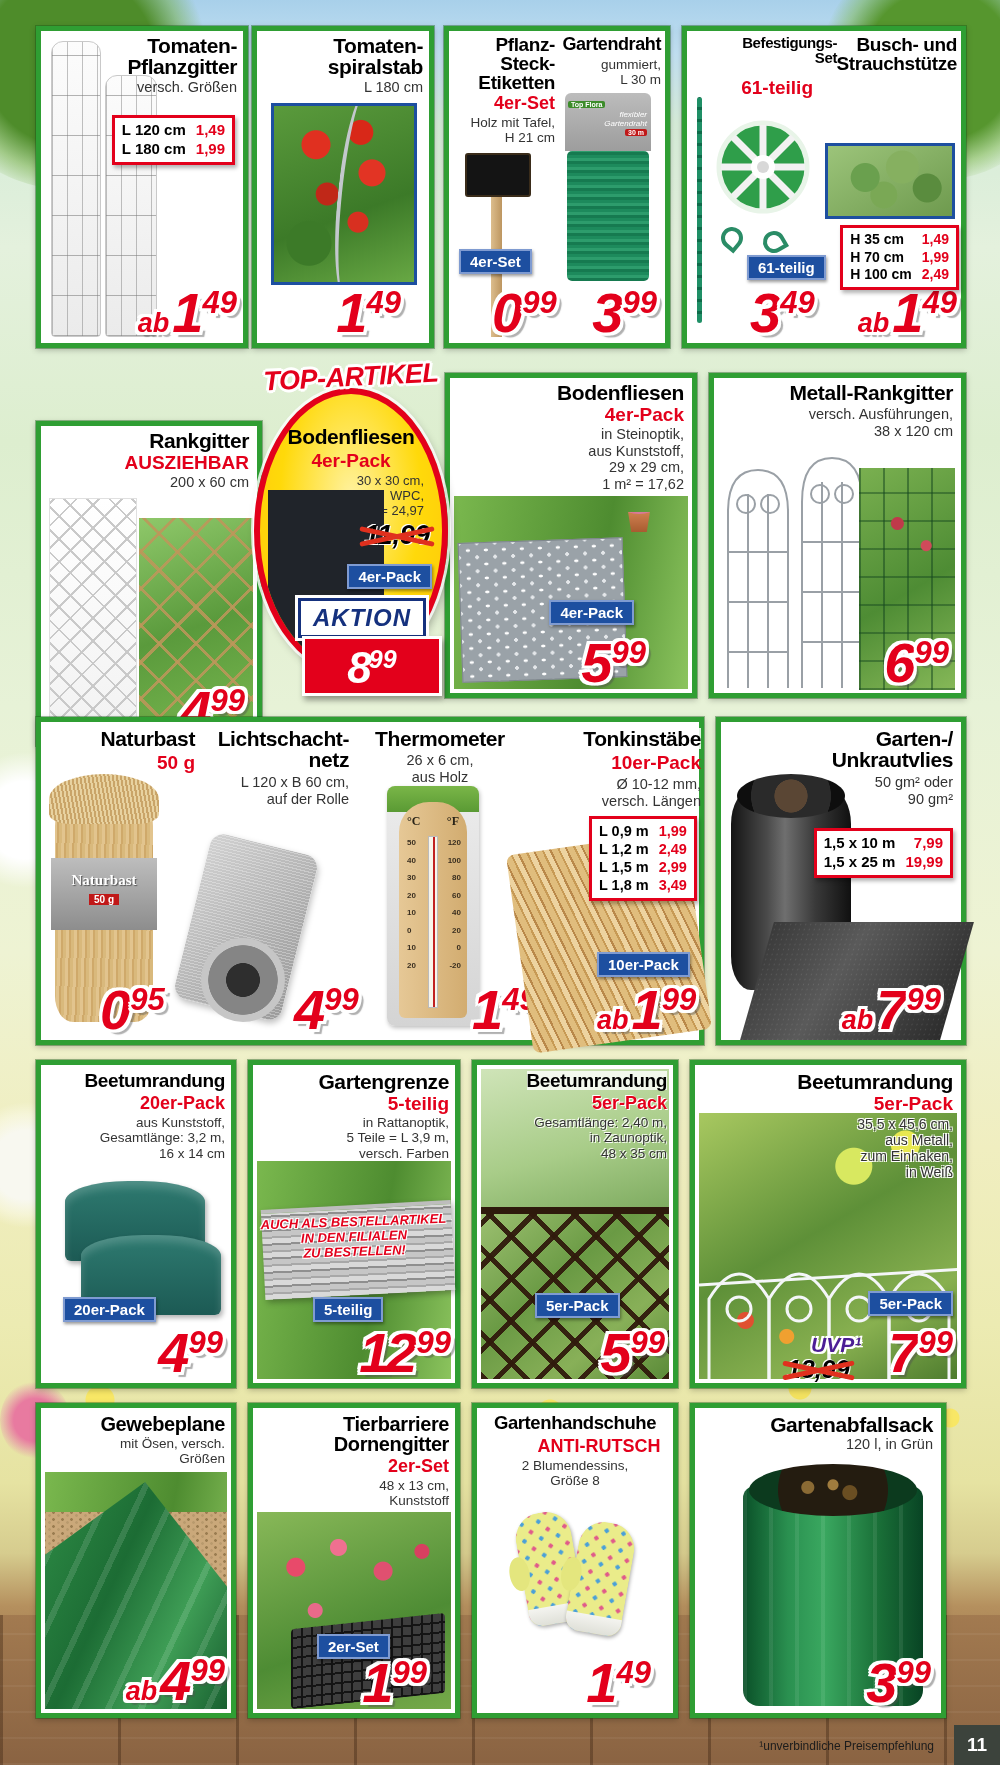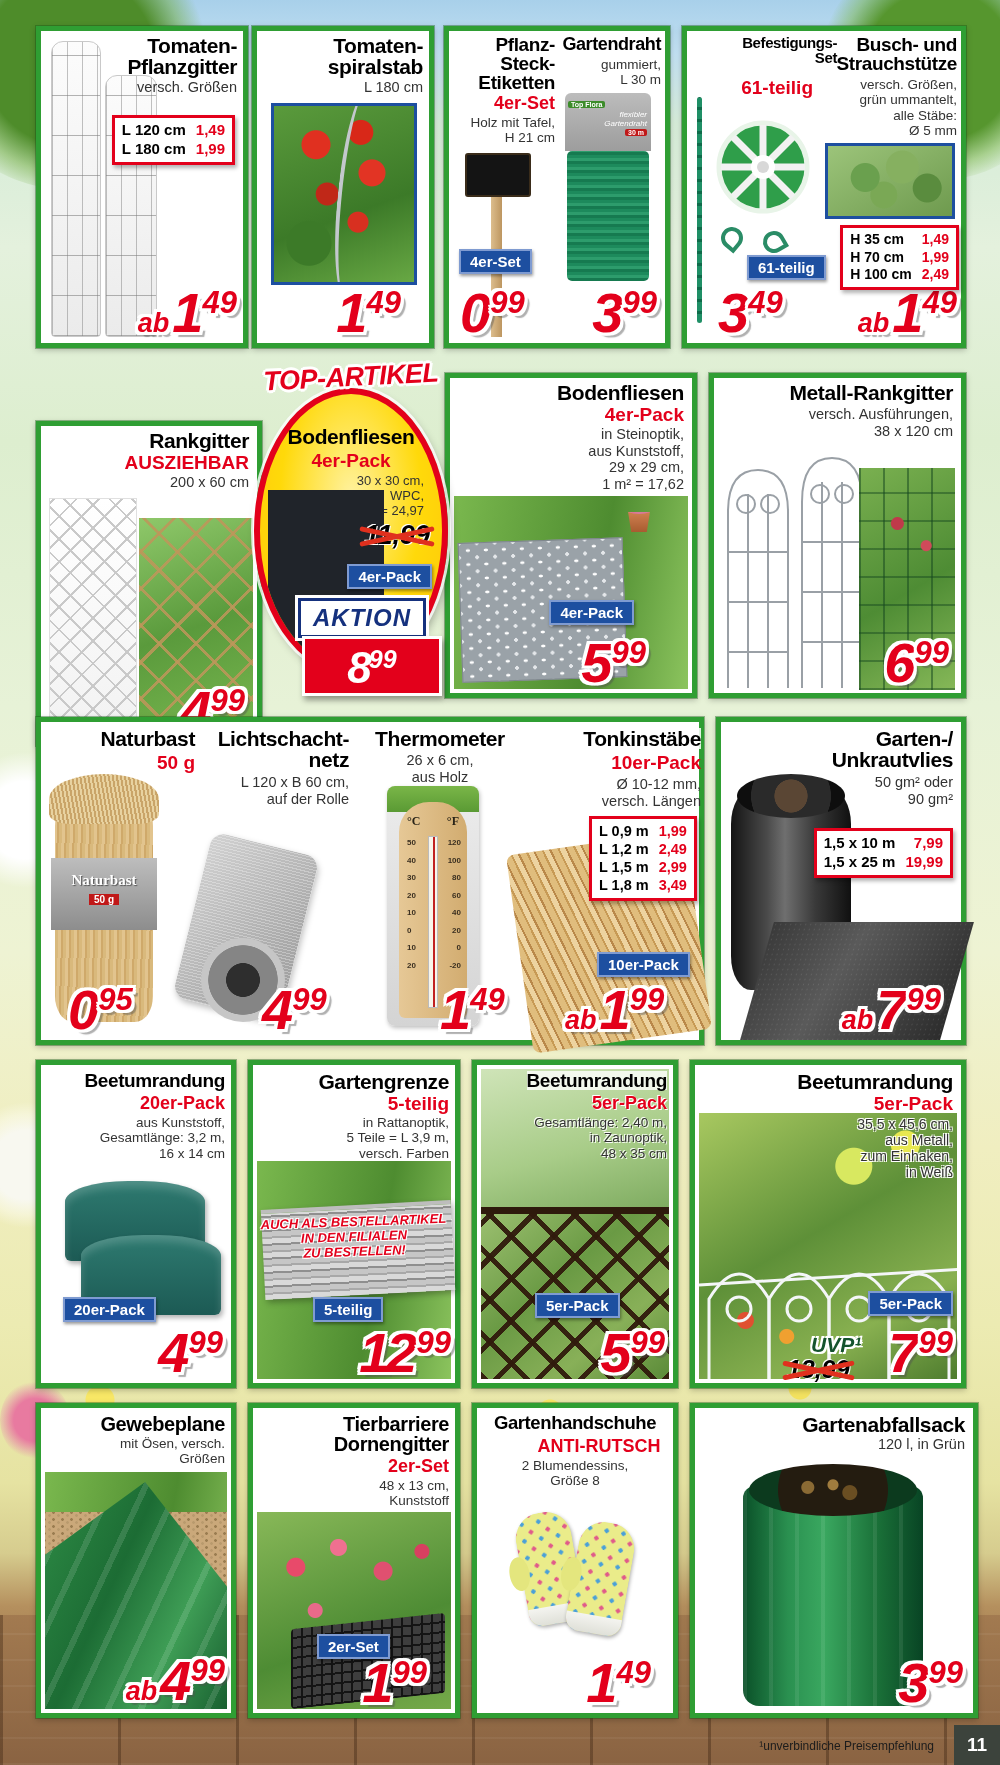--- a/index.html
+++ b/index.html
@@ -17,39 +17,39 @@
   .card { position:absolute; background:#fff; border:5px solid #2f9e33;
     box-shadow:0 0 0 1px rgba(20,90,20,.4), 0 2px 6px rgba(0,0,0,.25); }
   .t { position:absolute; font-weight:700; font-size:21px; line-height:1.0; letter-spacing:-.4px;
        color:#000; white-space:pre-line; text-align:right; }
   .sub { position:absolute; font-weight:700; font-size:19px; color:#e3001b; white-space:pre-line; text-align:right; }
   .d { position:absolute; font-size:14.5px; color:#333; line-height:1.14; white-space:pre-line; text-align:right; }
   .ctr { text-align:center; }
   .price { position:absolute; font-style:italic; font-weight:700; color:#e3001b; white-space:nowrap; line-height:1;
     text-shadow:-3px -3px 0 #fff,3px -3px 0 #fff,-3px 3px 0 #fff,3px 3px 0 #fff,0 -3px 0 #fff,
       0 3px 0 #fff,-3px 0 0 #fff,3px 0 0 #fff,5px 5px 1px rgba(80,80,80,.45); }
-  .price .ab { font-size:27px; margin-right:3px; }
+  .price .ab { font-size:27px; margin-right:3px;padding-left:32px; }
   .price .i { font-size:56px; letter-spacing:-4px; }
   .price .c { font-size:31px; margin-left:3px; vertical-align:19px; }
   .badge { position:absolute; background:#1d4fa0; border:2px solid #7f9bd1; color:#fff; font-weight:700;
     font-size:15px; padding:2px 9px; white-space:nowrap; box-shadow:1px 2px 3px rgba(0,0,0,.4); z-index:5; }
   .pbox { position:absolute; background:#fff; border:3px solid #e3001b; padding:3px 7px; font-weight:700;
     font-size:15px; line-height:1.25; box-shadow:2px 3px 4px rgba(0,0,0,.3); z-index:5; }
   .pbox .row { display:flex; justify-content:space-between; gap:10px; }
   .pbox .pv { color:#e3001b; }
   .strike { position:absolute; font-weight:700; font-style:italic; color:#000; z-index:6;
     text-shadow:1px 1px 0 #fff,-1px -1px 0 #fff; }
   .strike i { position:relative; display:inline-block; font-style:inherit; }
   .strike i::before, .strike i::after { content:""; position:absolute; left:-8%; right:-8%; top:46%; height:5px;
     background:#e0301e; border-radius:3px; }
   .strike i::before { transform:rotate(12deg); } .strike i::after { transform:rotate(-12deg); }
   .note { position:absolute; color:#e3001b; font-weight:700; font-style:italic; font-size:13px; line-height:1.15;
     text-align:center; white-space:pre-line; transform:rotate(-2deg); z-index:6;
     text-shadow:-1px -1px 0 #fff,1px -1px 0 #fff,-1px 1px 0 #fff,1px 1px 0 #fff; }
-  .uvp { position:absolute; color:#14532d; font-weight:800; font-style:italic; font-size:21px; z-index:6;
+  .uvp { position:absolute; color:#4c1d95; font-weight:800; font-style:italic; font-size:21px; z-index:6;
     text-shadow:-2px -2px 0 #fff,2px -2px 0 #fff,-2px 2px 0 #fff,2px 2px 0 #fff; }
   .ph { position:absolute; }
   .photo-frame { border:3px solid #1d4fa0; }
   .tower { position:absolute; border:1px solid #c9c9c9; border-radius:12px 12px 4px 4px;
     background-image:
       repeating-linear-gradient(0deg, rgba(120,120,120,.55) 0 1px, transparent 1px 40px),
       repeating-linear-gradient(90deg, rgba(120,120,120,.45) 0 1px, transparent 1px 15px),
       linear-gradient(180deg,#fcfcfc,#ebebeb); }
   .tomato-photo { background:
       radial-gradient(circle at 30% 22%, #e03020 0 14px, transparent 15px),
@@ -275,24 +275,20 @@
       <circle cx="48" cy="48" r="12" fill="#fff"></circle>
         <circle cx="48" cy="48" r="6" fill="#d8d8d8"></circle>
     </svg>
     <div style="position:absolute;left:34px;top:196px;width:22px;height:22px;border:4px solid #2a8c66;border-radius:50% 50% 0 50%;transform:rotate(40deg);"></div>
     <div style="position:absolute;left:76px;top:200px;width:22px;height:22px;border:4px solid #2a8c66;border-radius:50% 50% 0 50%;transform:rotate(-30deg);"></div>
     <div class="badge" style="left:60px;top:224px;">61-teilig</div>
     <div class="price" style="left:28px;bottom:2px;"><span class="ab"></span><span class="i">3</span><span class="c">49</span></div>
 
     <div class="t" style="right:4px;top:4px;width:142px;font-size:19px;">Busch- und
 Strauchstütze</div>
-    <div class="d" style="right:4px;top:46px;width:142px;font-size:13.5px;">versch. Größen,
-grün ummantelt,
-alle Stäbe:
-Ø 5 mm</div>
     <div class="ph photo-frame" style="right:6px;top:112px;width:130px;height:76px;background:radial-gradient(circle at 30% 45%,#6aa04e 0 14px,transparent 15px),radial-gradient(circle at 60% 30%,#86b060 0 16px,transparent 17px),radial-gradient(circle at 80% 60%,#5a8c3e 0 14px,transparent 15px),radial-gradient(circle at 45% 70%,#7aa855 0 13px,transparent 14px),linear-gradient(150deg,#9cc47a,#6e9a4e);"></div>
     <div class="pbox" style="right:2px;top:194px;font-size:14px;">
       <div class="row">
           <span class="pl">H 35 cm</span>
           <span class="pv">1,49</span>
         </div>
       <div class="row">
           <span class="pl">H 70 cm</span>
           <span class="pv">1,99</span>
         </div>
@@ -564,21 +560,21 @@
   <div class="card" style="left:472px;top:1403px;width:206px;height:315px;">
     <div class="t ctr" style="left:0;right:0;top:6px;font-size:18.5px;">Gartenhandschuhe</div>
     <div class="sub ctr" style="left:0;right:0;top:28px;font-size:18px;padding-left:48px;">ANTI-RUTSCH</div>
     <div class="d ctr" style="left:0;right:0;top:50px;font-size:13.5px;">2 Blumendessins,
 Größe 8</div>
     <div class="glove" style="left:44px;top:104px;transform:rotate(-10deg);"></div>
     <div class="glove" style="left:96px;top:114px;transform:rotate(10deg);"></div>
     <div class="price" style="right:22px;bottom:2px;"><span class="ab"></span><span class="i">1</span><span class="c">49</span></div>
   </div>
 
-  <div class="card" style="left:690px;top:1403px;width:288px;height:315px;">
+  <div class="card" style="left:690px;top:1403px;width:256px;height:315px;">
     <div class="t" style="right:8px;top:6px;">Gartenabfallsack</div>
     <div class="d" style="right:8px;top:28px;">120 l, in Grün</div>
     <div class="sack" style="left:48px;top:78px;width:180px;height:220px;"></div>
     <div class="sack-top" style="left:54px;top:56px;width:168px;height:52px;"></div>
     <div class="price" style="right:10px;bottom:2px;"><span class="ab"></span><span class="i">3</span><span class="c">99</span></div>
   </div>
 
   <div class="footnote" style="right:66px;bottom:12px;">¹unverbindliche Preisempfehlung</div>
   <div class="pagenum" style="right:0;bottom:0;width:46px;height:40px;">11</div>
 

